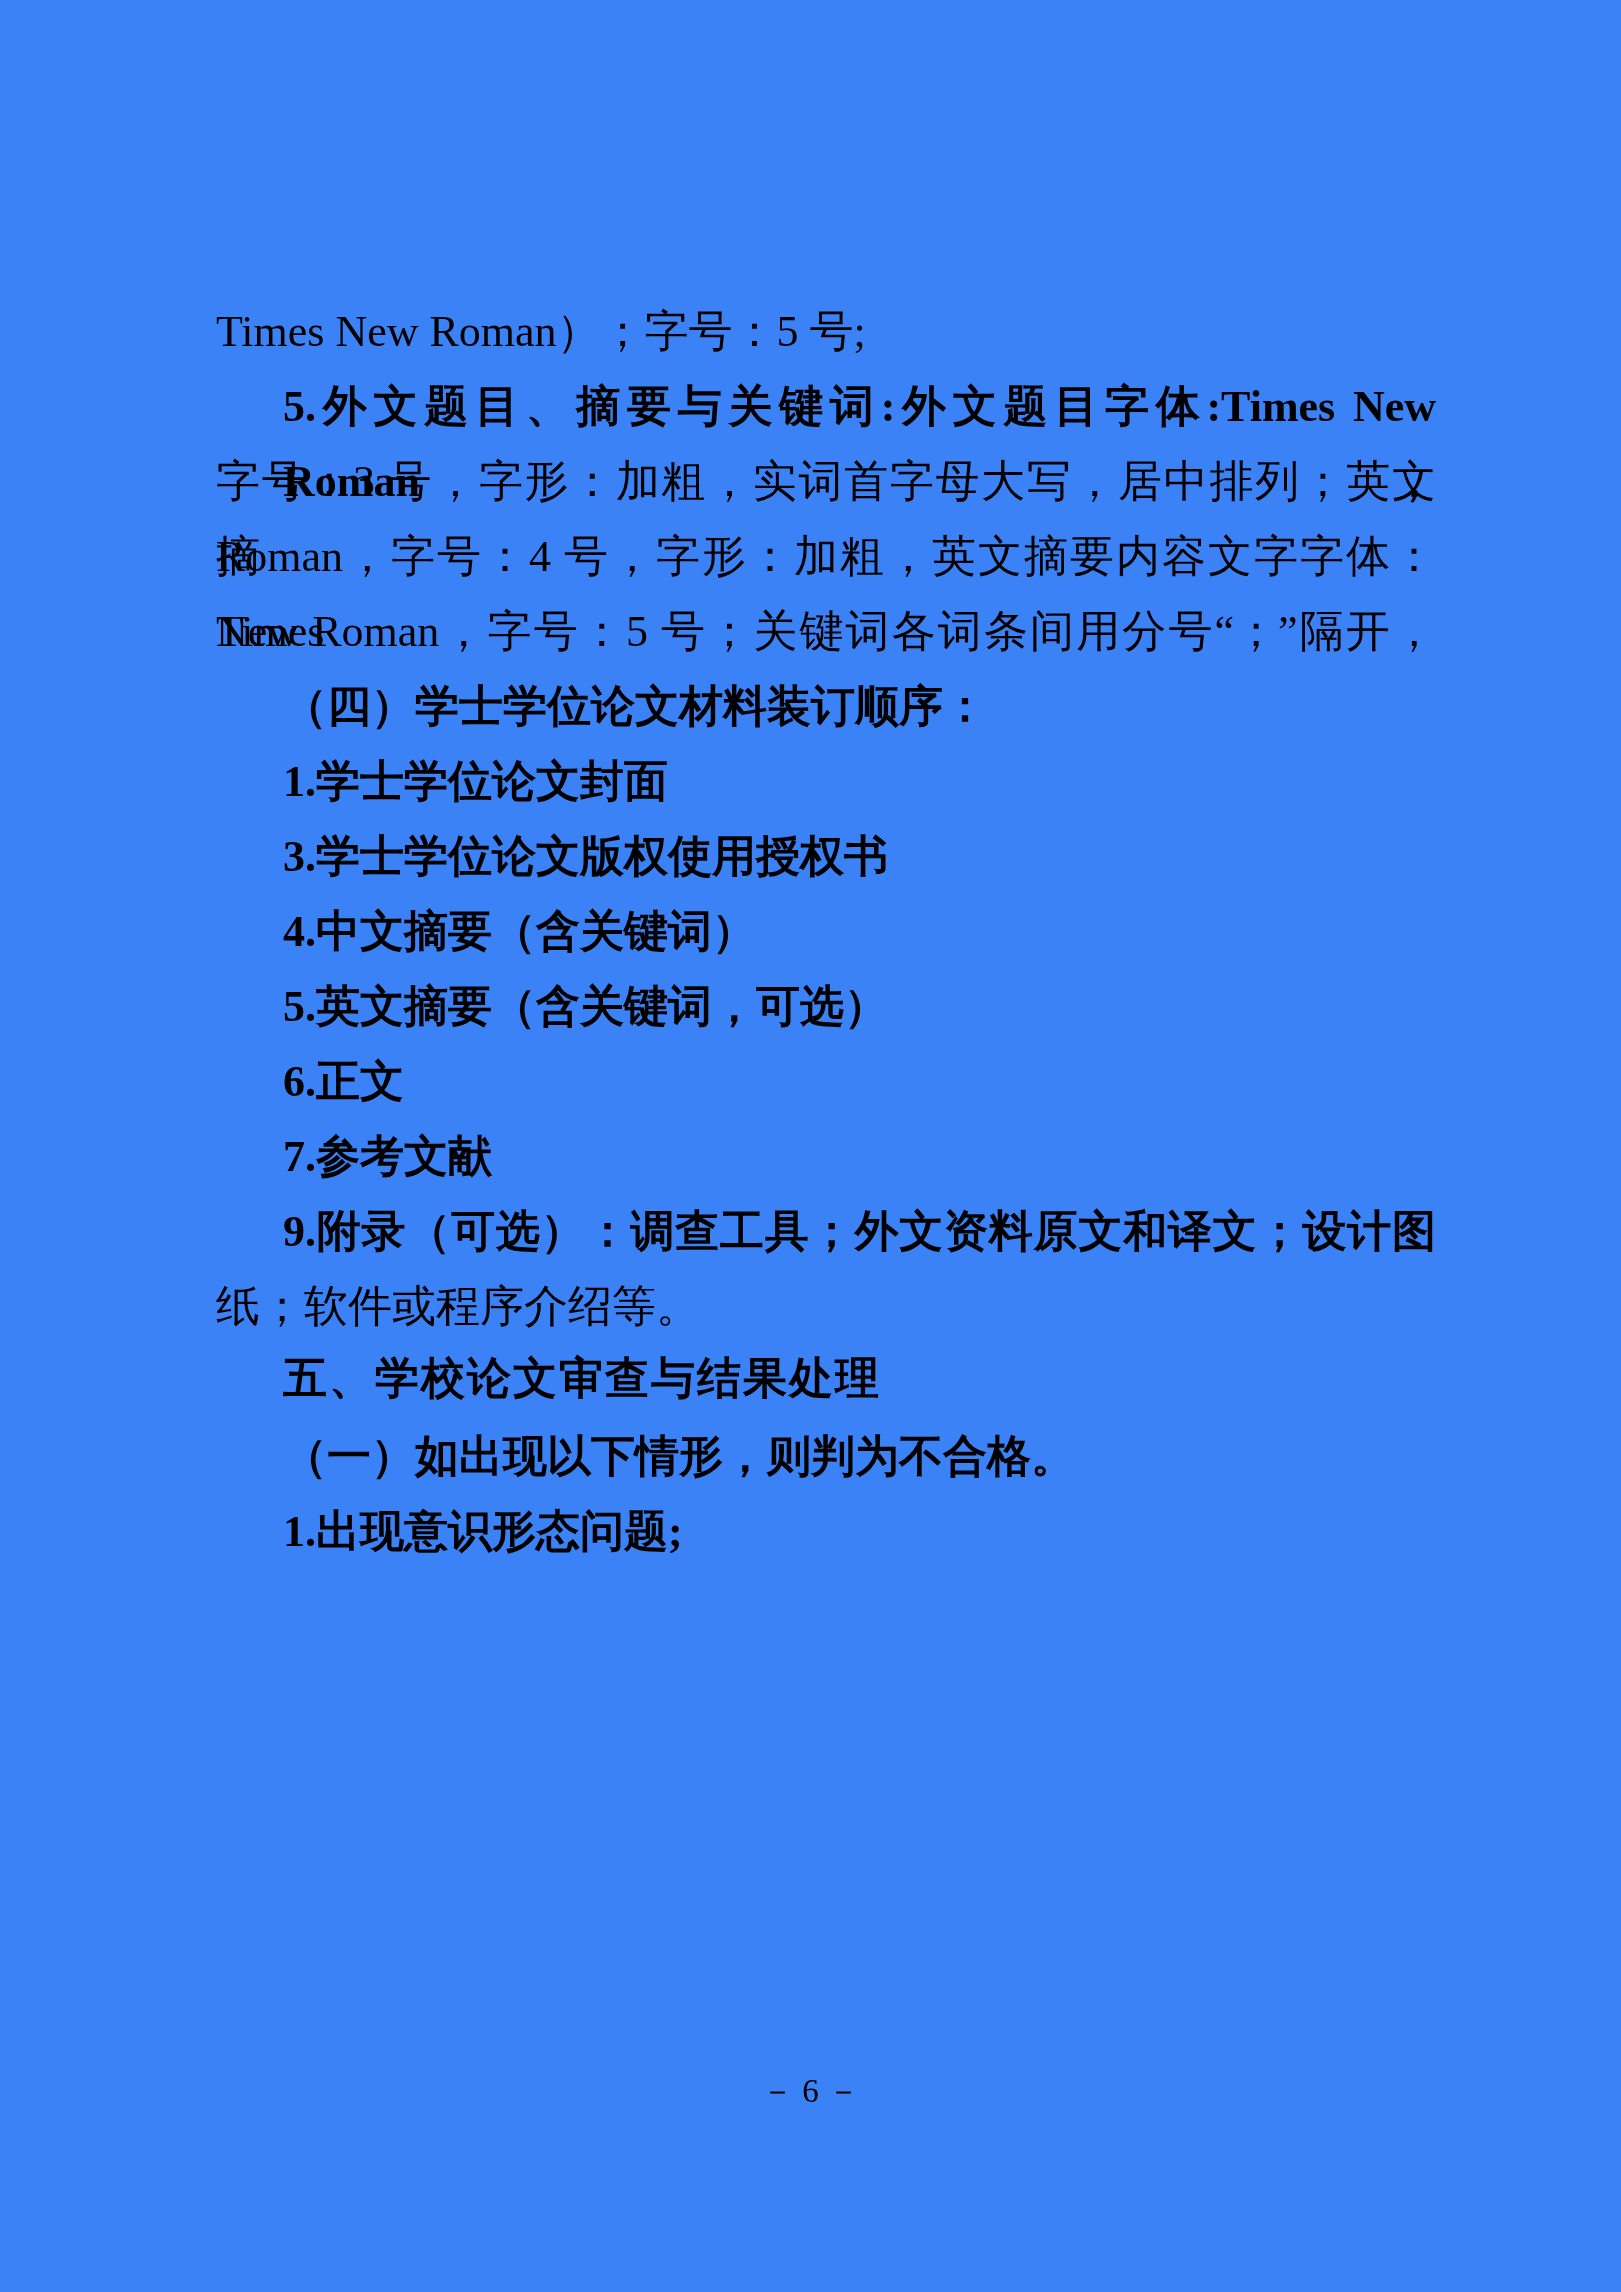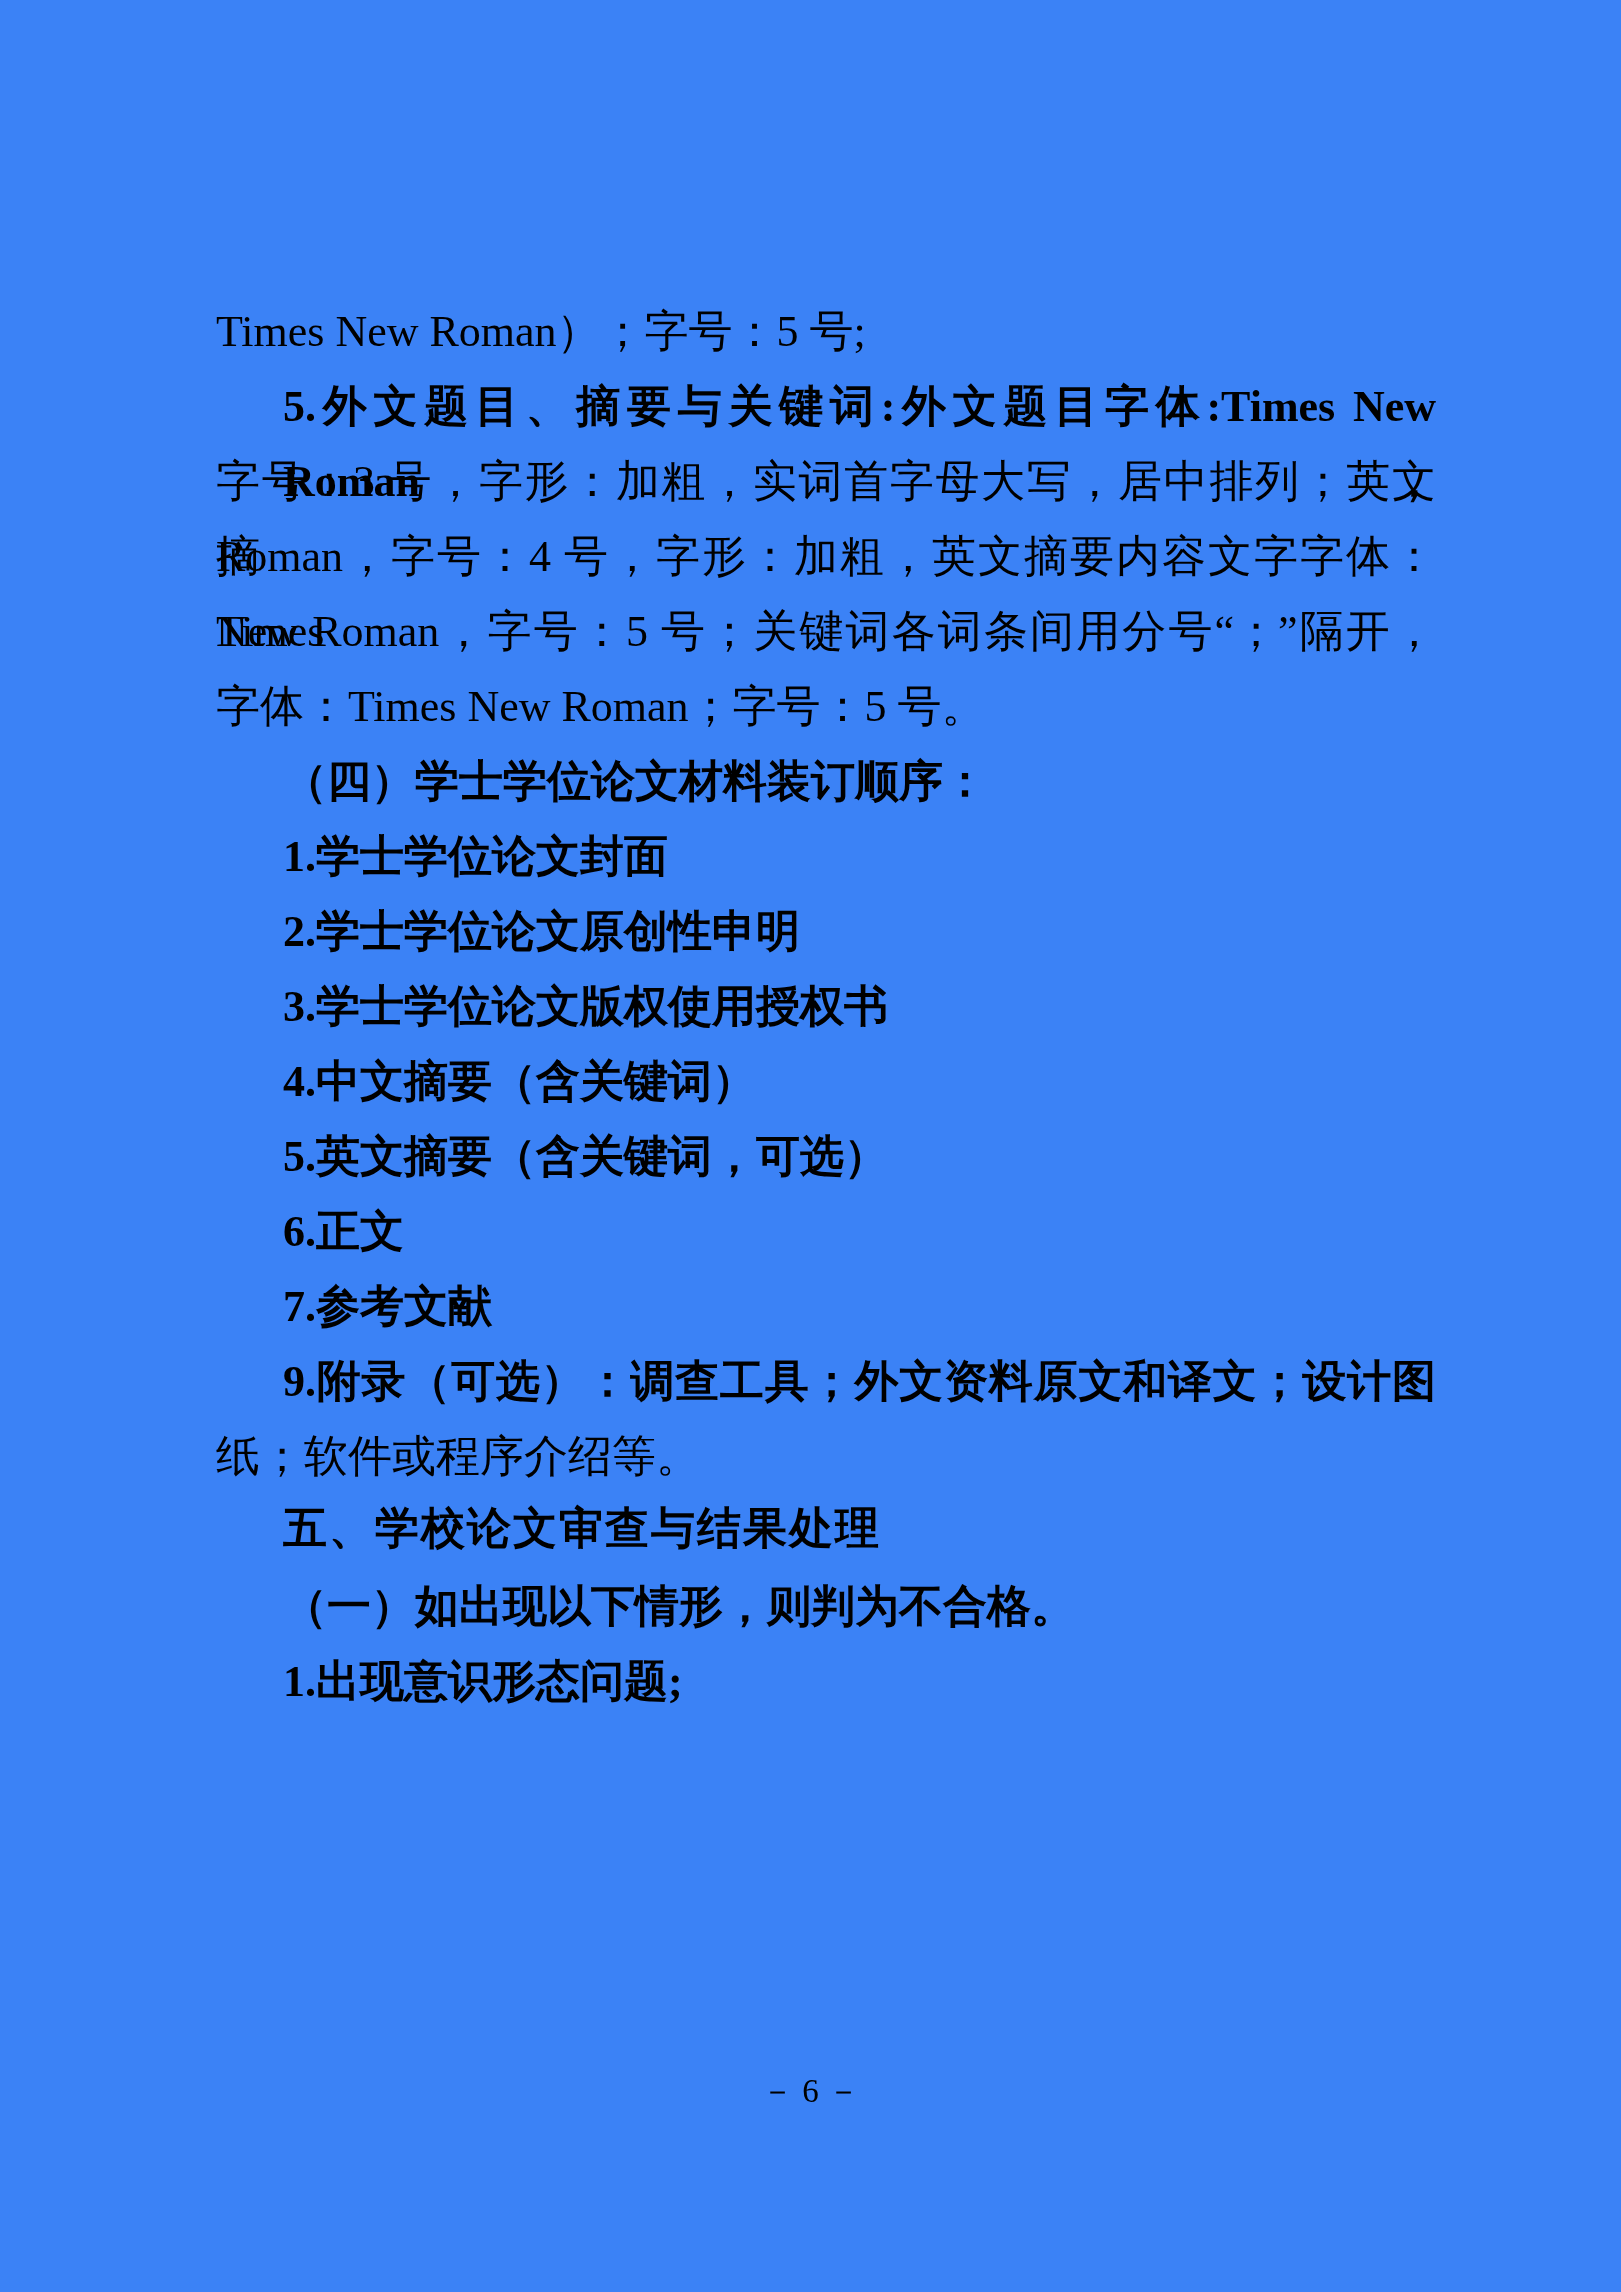--- a/index.html
+++ b/index.html
@@ -58,24 +58,22 @@
 </head>
 <body>
 
 <div class="page">
   <div class="textblock">
     <div class="line">Times New Roman）；字号：5 号;</div>
     <div class="line indent fill">5.外文题目、摘要与关键词:外文题目字体:Times New Roman，</div>
     <div class="line fill">字号：3 号，字形：加粗，实词首字母大写，居中排列；英文摘</div>
     <div class="line fill">Roman，字号：4 号，字形：加粗，英文摘要内容文字字体：Times</div>
     <div class="line fill">New Roman，字号：5 号；关键词各词条间用分号“；”隔开，</div>
-    <div class="line">字体：Times New Roman；字号：5 号。</div>
     <div class="line indent">（四）学士学位论文材料装订顺序：</div>
     <div class="line indent">1.学士学位论文封面</div>
-    <div class="line indent">2.学士学位论文原创性申明</div>
     <div class="line indent">3.学士学位论文版权使用授权书</div>
     <div class="line indent">4.中文摘要（含关键词）</div>
     <div class="line indent">5.英文摘要（含关键词，可选）</div>
     <div class="line indent">6.正文</div>
     <div class="line indent">7.参考文献</div>
     <div class="line indent fill">9.附录（可选）：调查工具；外文资料原文和译文；设计图</div>
     <div class="line">纸；软件或程序介绍等。</div>
     <div class="line indent heading">五、学校论文审查与结果处理</div>
     <div class="line indent">（一）如出现以下情形，则判为不合格。</div>
     <div class="line indent">1.出现意识形态问题;</div>

